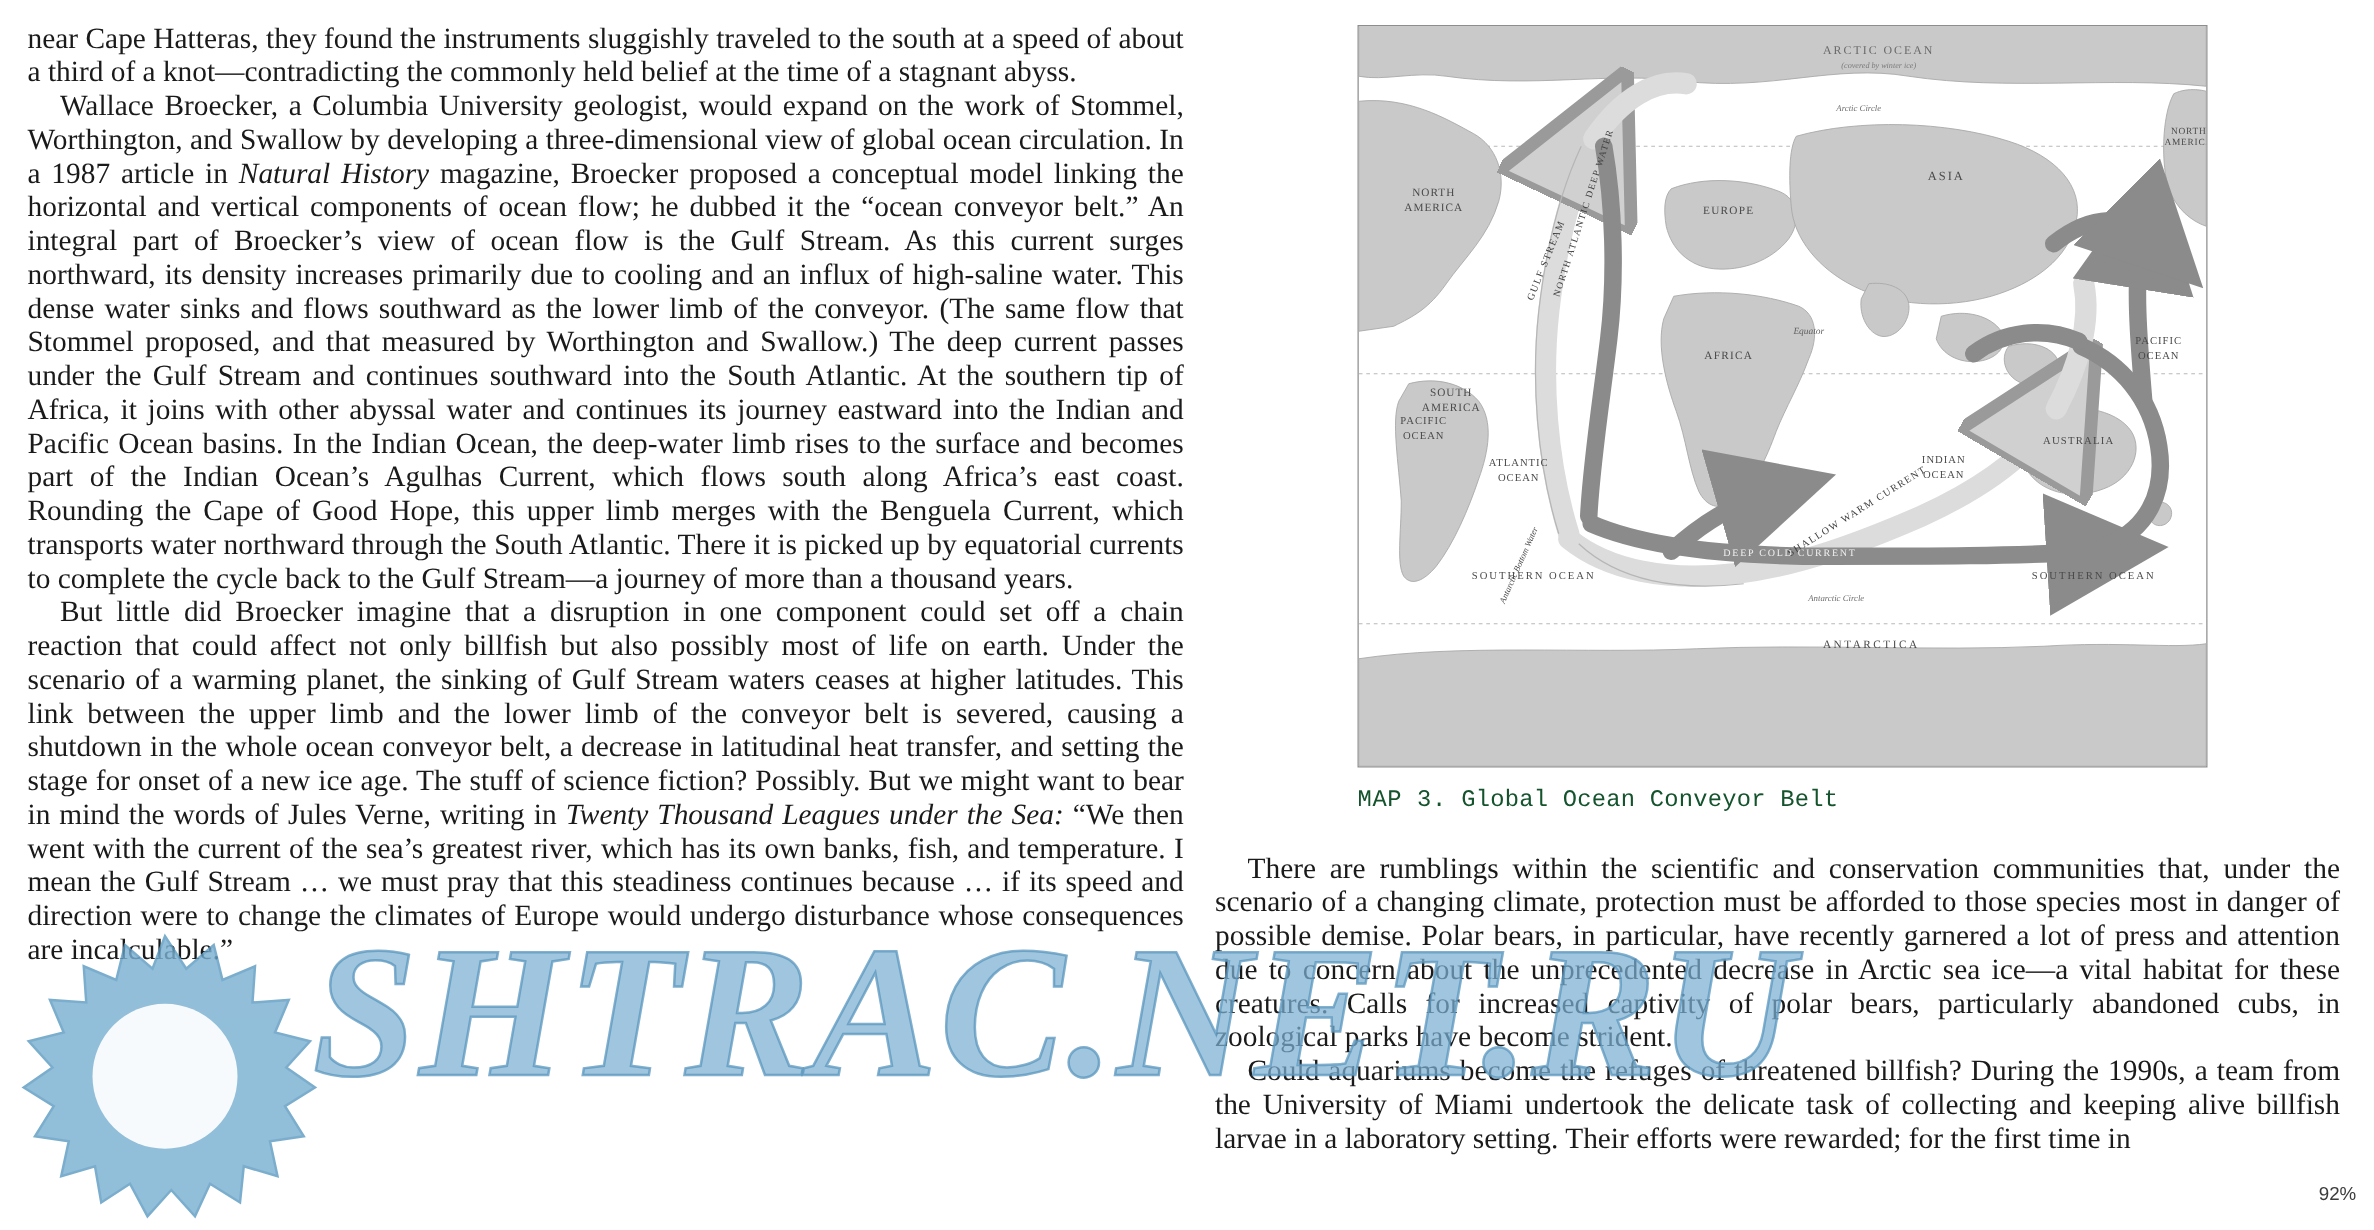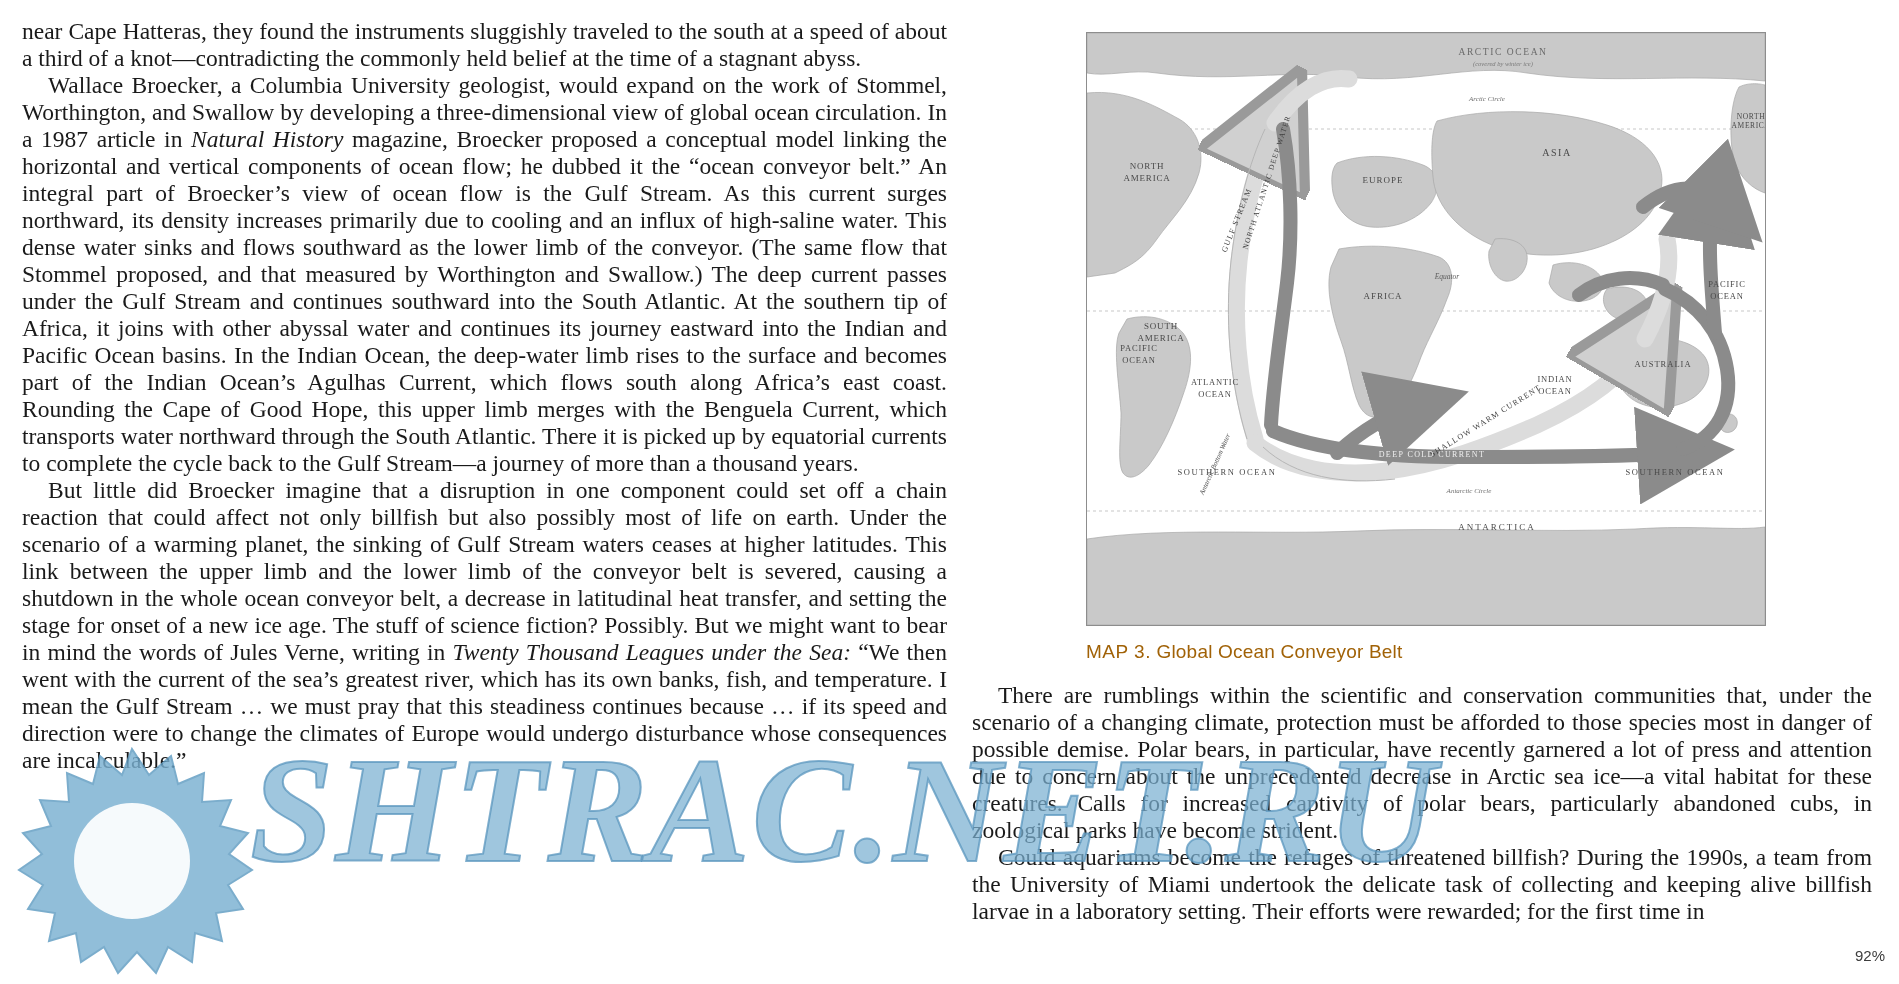--- a/index.html
+++ b/index.html
@@ -49,29 +49,28 @@
     top: 20px;
     width: 680px;
   }
   .map-frame {
     width: 678px;
     height: 592px;
     border: 1px solid #8d8d8d;
     background: #ffffff;
     position: relative;
     overflow: hidden;
-    margin-top: 12px;
   }
   .map-svg { display: block; width: 100%; height: 100%; }
   .map-caption {
     margin-top: 15px;
     font-size: 19px;
     letter-spacing: 0.2px;
-    color: #a16207;
-    font-family: Liberation Sans, sans-serif;
+    color: #14532d;
+    font-family: Liberation Mono, monospace;
   }
   .map-caption .mapnum { letter-spacing: 0.5px; }
 
   .right-text {
     position: absolute;
     left: 972px;
     top: 682px;
     width: 900px;
   }
 

